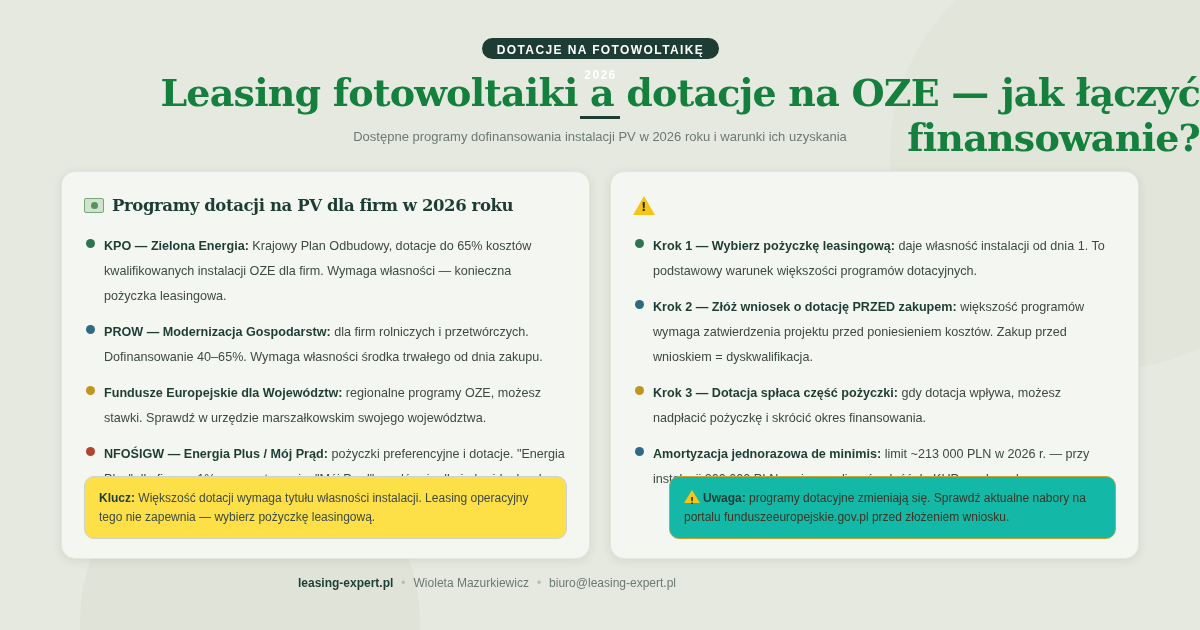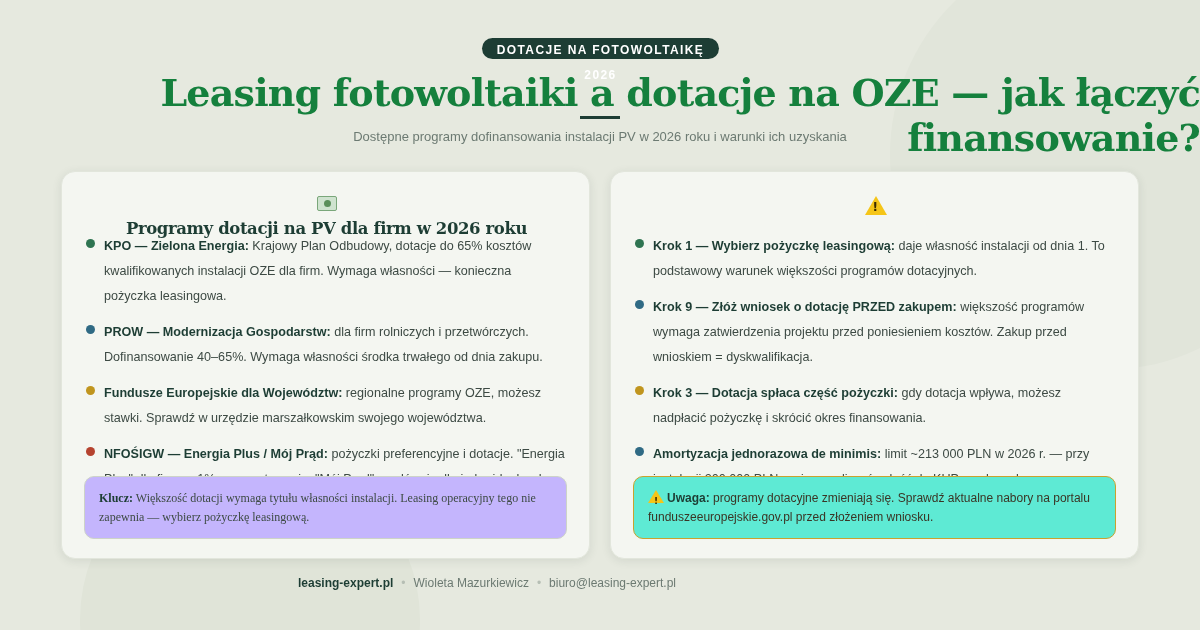--- a/index.html
+++ b/index.html
@@ -46,21 +46,21 @@
       box-shadow: 0 2px 10px rgba(40,60,45,0.10);
       border: 1px solid #e2e6dc;
     }
     .card.left { left: 61px; }
     .card.right { left: 610px; }
     .card-title {
       position: absolute; top: 24px; left: 22px; right: 20px;
       font-family: "DejaVu Serif", "Liberation Serif", serif;
       font-weight: bold; font-size: 16.5px; color: #1d3d34;
       letter-spacing: -0.4px;
-      display: flex; align-items: center; gap: 8px; flex-direction: column;
+      display: flex; align-items: center; gap: 8px;
     }
     .icon-money {
       width: 20px; height: 15px; position: relative; display: inline-block;
       background: #cfe3cf; border: 1px solid #7aa77a; border-radius: 2px;
     }
     .icon-money::after {
       content: ""; position: absolute; left: 6px; top: 3px; width: 7px; height: 7px;
       border-radius: 50%; background: #5b8f5b;
     }
     .icon-warn {
@@ -82,22 +82,22 @@
       font-size: 12.6px; line-height: 25px; color: #3d4a44; }
     .dot {
       position: absolute; left: 2px; top: 5px; width: 9px; height: 9px; border-radius: 50%;
     }
     .item b { color: #1d3d34; }
     .note {
       position: absolute; left: 22px; right: 22px; bottom: 19px; height: 63px;
       border-radius: 10px; padding: 12px 14px;
       font-size: 12px; line-height: 19px; color: #3d4a44;
     }
-    .note.key { background: #c4b5fd; border: 1px solid #cdd3c8; font-family: Liberation Serif, serif; }
-    .note.warn { background: #5eead4; border: 1px solid #c9a22f; color: #3a3525; }
+    .note.key { background: #fde047; border: 1px solid #cdd3c8; }
+    .note.warn { background: #14b8a6; border: 1px solid #c9a22f; color: #3a3525; margin-left: 36px; }
     .note b { color: #1d3d34; }
     .footer {
       position: absolute; top: 576px; left: 0; width: 974px; text-align: center;
       font-size: 12px; color: #6c7a72;
     }
     .footer .brand { font-weight: bold; color: #1d3d34; }
     .footer .sep { color: #b6beb4; margin: 0 8px; }
   </style>
 </head>
 <body>
@@ -142,21 +142,21 @@
   <h2 class="card-title">
     <span class="icon-warn"></span>
   </h2>
   <ul class="list">
     <li class="item">
       <span class="dot" style="background: rgb(46, 116, 81);"></span>
       <b>Krok 1 — Wybierz pożyczkę leasingową:</b><span> daje własność instalacji od dnia 1. To podstawowy warunek większości programów dotacyjnych.</span>
     </li>
     <li class="item">
       <span class="dot" style="background: rgb(47, 106, 132);"></span>
-      <b>Krok 9 — Złóż wniosek o dotację PRZED zakupem:</b><span> większość programów wymaga zatwierdzenia projektu przed poniesieniem kosztów. Zakup przed wnioskiem = dyskwalifikacja.</span>
+      <b>Krok 2 — Złóż wniosek o dotację PRZED zakupem:</b><span> większość programów wymaga zatwierdzenia projektu przed poniesieniem kosztów. Zakup przed wnioskiem = dyskwalifikacja.</span>
     </li>
     <li class="item">
       <span class="dot" style="background: rgb(192, 149, 30);"></span>
       <b>Krok 3 — Dotacja spłaca część pożyczki:</b><span> gdy dotacja wpływa, możesz nadpłacić pożyczkę i skrócić okres finansowania.</span>
     </li>
     <li class="item">
       <span class="dot" style="background: rgb(47, 106, 132);"></span>
       <b>Amortyzacja jednorazowa de minimis:</b><span> limit ~213 000 PLN w 2026 r. — przy instalacji 200 000 PLN możesz zaliczyć całość do KUP w roku zakupu.</span>
     </li>
   </ul>

